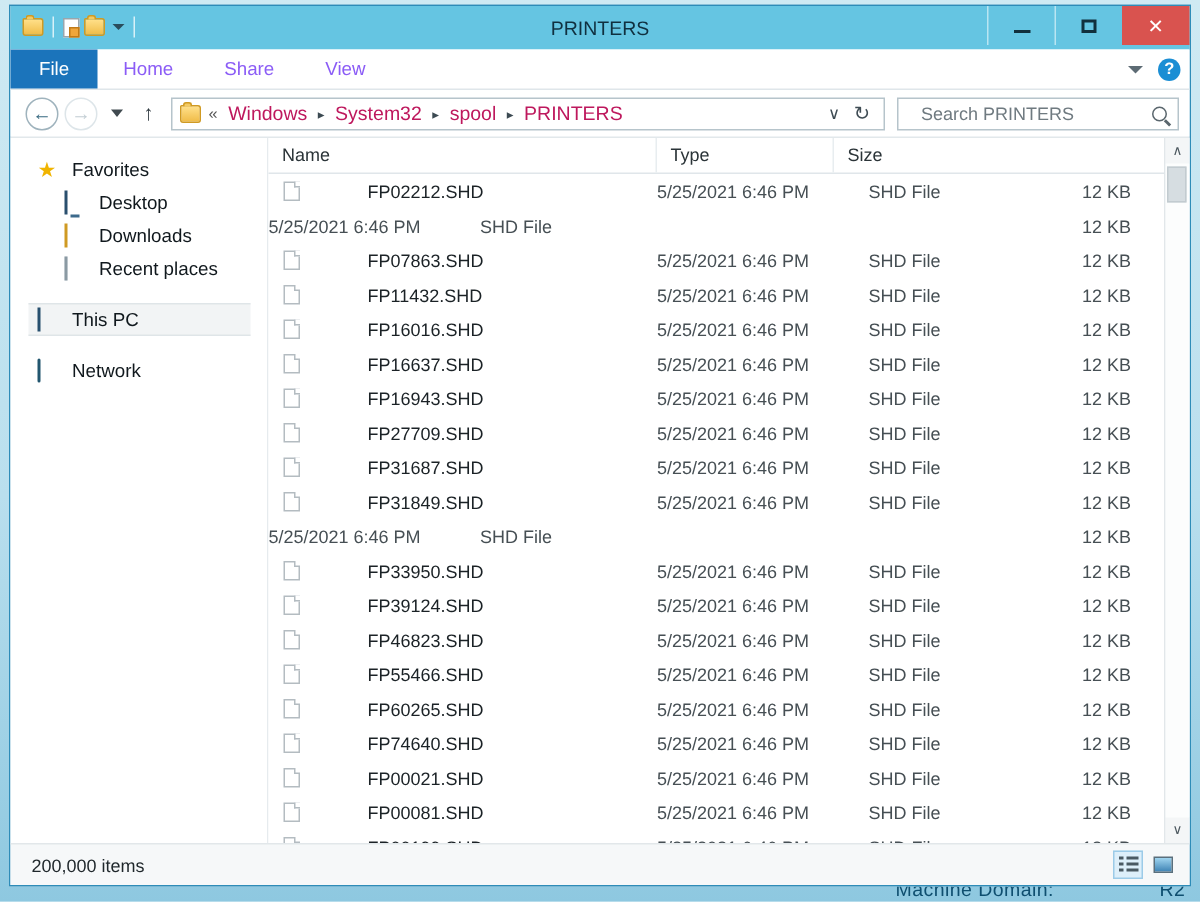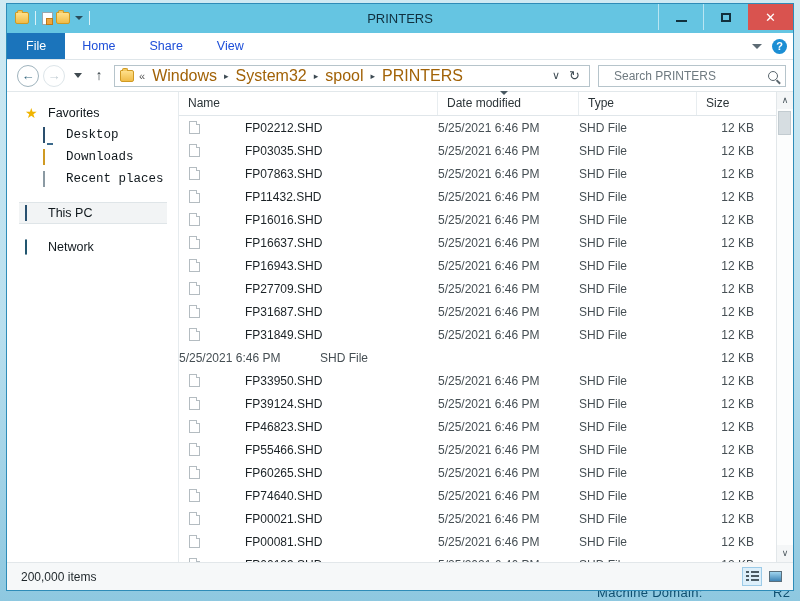--- a/index.html
+++ b/index.html
@@ -149,21 +149,21 @@
     align-items: stretch;
     position: relative;
     flex: 0 0 auto;
     border-bottom: 1px solid #dfe6ea;
   }
   .rtab {
     padding: 1px 17px;
     display: flex;
     align-items: center;
     font-size: 12.5px;
-    color: #1d4ed8;
+    color: #8b5cf6;
   }
   .rtab.file {
     background: #1b74bb;
     color: #ffffff;
     padding: 0 19px;
   }
   .ribbon-right {
     position: absolute;
     right: 6px; top: 0;
     height: 26px;
@@ -225,22 +225,22 @@
     background: #ffffff;
     display: flex;
     align-items: center;
     padding: 0 4px 0 5px;
     box-sizing: border-box;
     margin-left: 3px;
   }
   .crumb-folder { margin-right: 5px; }
   .crumb-sep-dbl { color: #555; font-size: 11px; margin-right: 5px; }
   .crumb {
-    font-size: 16px;
-    color: #a16207;
+    font-size: 13px;
+    color: #be185d;
     padding: 0 2px;
   }
   .crumb-arrow {
     color: #3c4a52;
     font-size: 9px;
     margin: 0 5px;
   }
   .crumb-spacer { flex: 1 1 auto; }
   .crumb-v {
     color: #3f4c54;
@@ -303,21 +303,21 @@
   }
   .nav-item {
     height: 22px;
     display: flex;
     align-items: center;
     padding-left: 18px;
     font-size: 12.5px;
     color: #10181d;
     box-sizing: border-box;
   }
-  .nav-item.child { padding-left: 36px; font-family: Liberation Mono, monospace; }
+  .nav-item.child { padding-left: 36px; }
   .nav-item.selected {
     background: #f2f4f5;
     border: 1px solid #dfe5e8;
     border-left: none;
     border-right: none;
     margin-left: 12px;
     padding-left: 6px;
     width: 148px;
   }
   .nav-item .ni-ico {
@@ -651,42 +651,34 @@
 
         <div class="nav-item">
           <span class="ni-ico"><span class="net"></span></span>
           <span>Network</span>
         </div>
       </div>
 
       <div class="listpane">
         <div class="hdrrow">
           <div class="hdr name">Name</div>
-          <div class="hdr date">
-            <span class="sortmark"></span>
-            <span>Date modified</span>
-          </div>
           <div class="hdr type">Type</div>
           <div class="hdr size">Size</div>
         </div>
         <div class="rows" id="rows">
             <div class="frow">
               <div class="c-name">
                 <span class="file-ico"></span>
                 <span>FP02212.SHD</span>
               </div>
               <div class="c-date">5/25/2021 6:46 PM</div>
               <div class="c-type">SHD File</div>
               <div class="c-size">12 KB</div>
             </div>
             <div class="frow">
-              <div class="c-name">
-                <span class="file-ico"></span>
-                <span>FP03035.SHD</span>
-              </div>
               <div class="c-date">5/25/2021 6:46 PM</div>
               <div class="c-type">SHD File</div>
               <div class="c-size">12 KB</div>
             </div>
             <div class="frow">
               <div class="c-name">
                 <span class="file-ico"></span>
                 <span>FP07863.SHD</span>
               </div>
               <div class="c-date">5/25/2021 6:46 PM</div>

